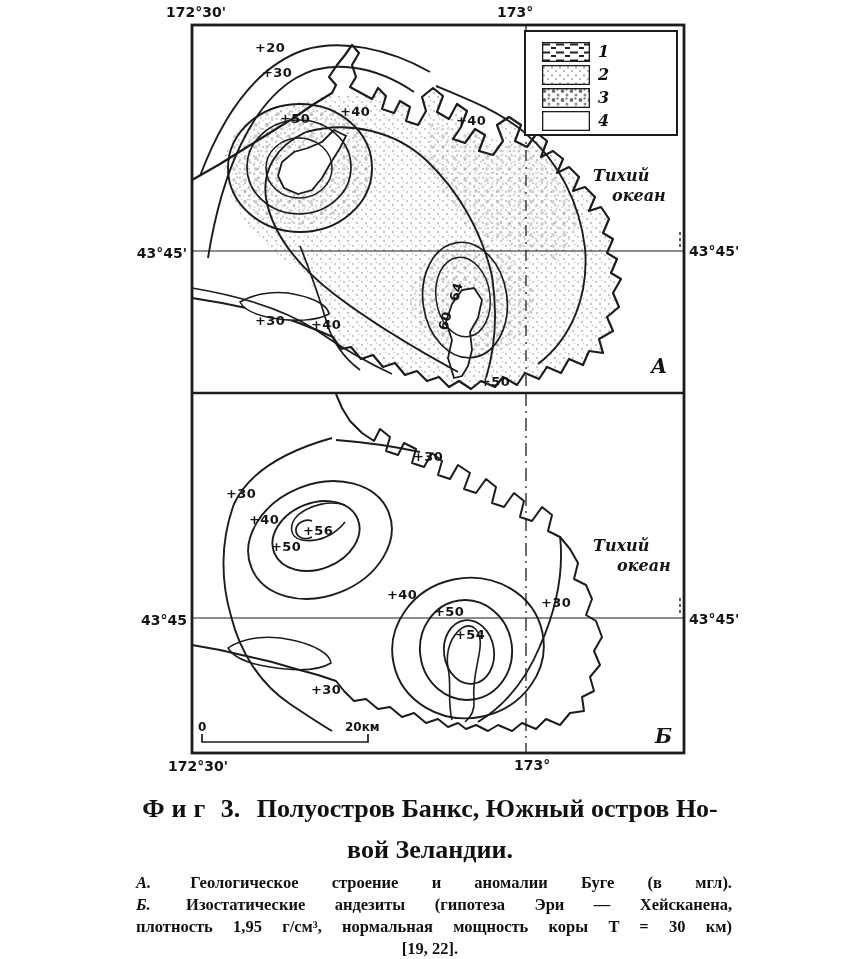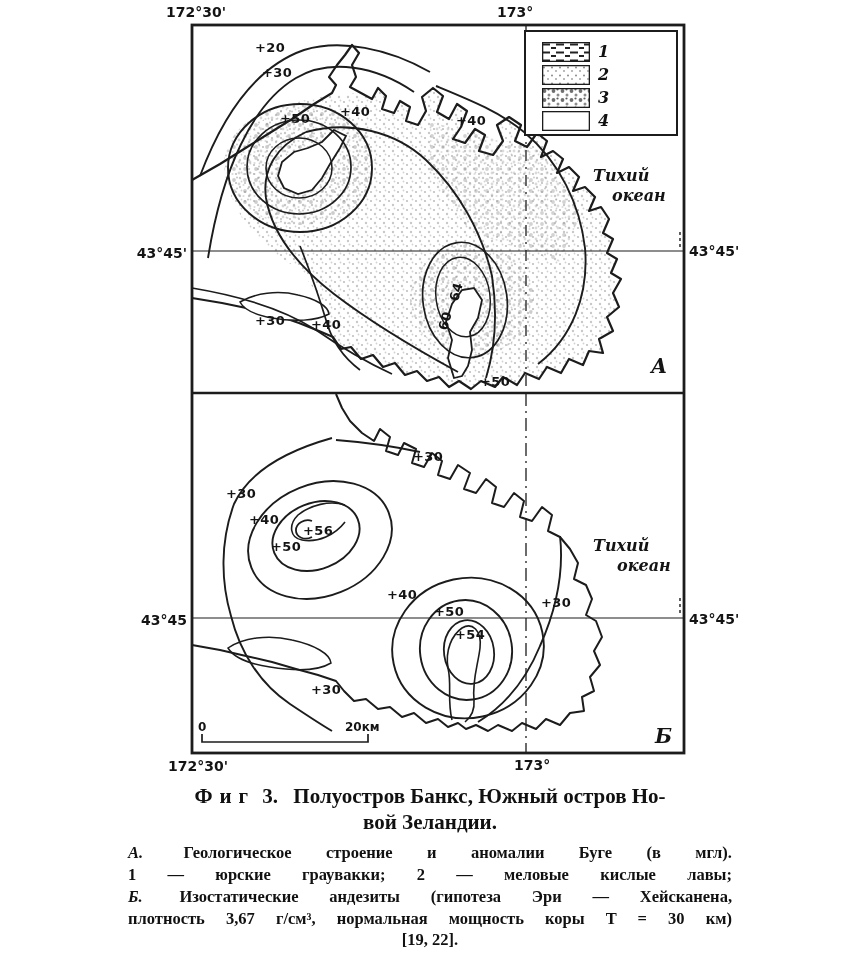--- a/index.html
+++ b/index.html
@@ -13,26 +13,26 @@
   .scalelbl{font-family:"DejaVu Sans", sans-serif;font-weight:700;font-size:12px;}
   
   .legend{position:absolute;left:524px;top:30px;width:154px;height:106px;
           border:2px solid #1c1c1c;background:#fff;box-sizing:border-box;padding:8px 0 0 16px;}
   .legrow{display:flex;align-items:center;height:23px;}
   .legrow svg{display:block;}
   .legnum{font-family:"DejaVu Serif", serif;font-style:italic;font-weight:700;
           font-size:16px;margin-left:8px;line-height:1;}
   
   .caption{position:absolute;left:128px;top:784px;width:604px;}
-  .cap-title{font-size:21px;font-weight:700;text-align:center;line-height:1.22;}
+  .cap-title{font-size:26px;font-weight:700;text-align:center;line-height:1.22;margin-top:9px;}
   .figw{letter-spacing:7px;margin-right:2px;}
   .fign{margin-right:10px;}
   .cap-desc{font-size:16.5px;font-weight:700;line-height:1.32;margin-top:7px;
             text-align:justify;}
-  .jline{text-align:justify;-moz-text-align-last:justify;text-align-last:justify;}
+  .jline{text-align:justify;-moz-text-align-last:justify;text-align-last:justify;margin-left:8px;}
   .cline{text-align:center;}
   .ital{font-style:italic;margin-right:6px;}
 </style>
 </head>
 <body>
 
 <div class="page">
 
   <svg width="853" height="780" viewBox="0 0 853 780" style="position:absolute;left:0;top:0;">
     <defs>
@@ -209,23 +209,22 @@
       <span class="fign">3.</span>
       <span>Полуостров Банкс, Южный остров Но-</span>
     </div>
     <div class="cap-title">вой Зеландии.</div>
 
     <div class="cap-desc">
       <div class="jline">
         <span class="ital">А.</span>
         <span>Геологическое строение и аномалии Буге (в мгл).</span>
       </div>
-      <div class="jline">1 — юрские граувакки; 2 — меловые кислые лавы;</div>
       <div class="jline">
         <span class="ital">Б.</span>
         <span>Изостатические андезиты (гипотеза Эри — Хейсканена,</span>
       </div>
-      <div class="jline">плотность 3,67 г/см³, нормальная мощность коры T = 30 км)</div>
+      <div class="jline">плотность 1,95 г/см³, нормальная мощность коры T = 30 км)</div>
       <div class="cline">[19, 22].</div>
     </div>
   </div>
 
 </div>
 
 </body></html>

